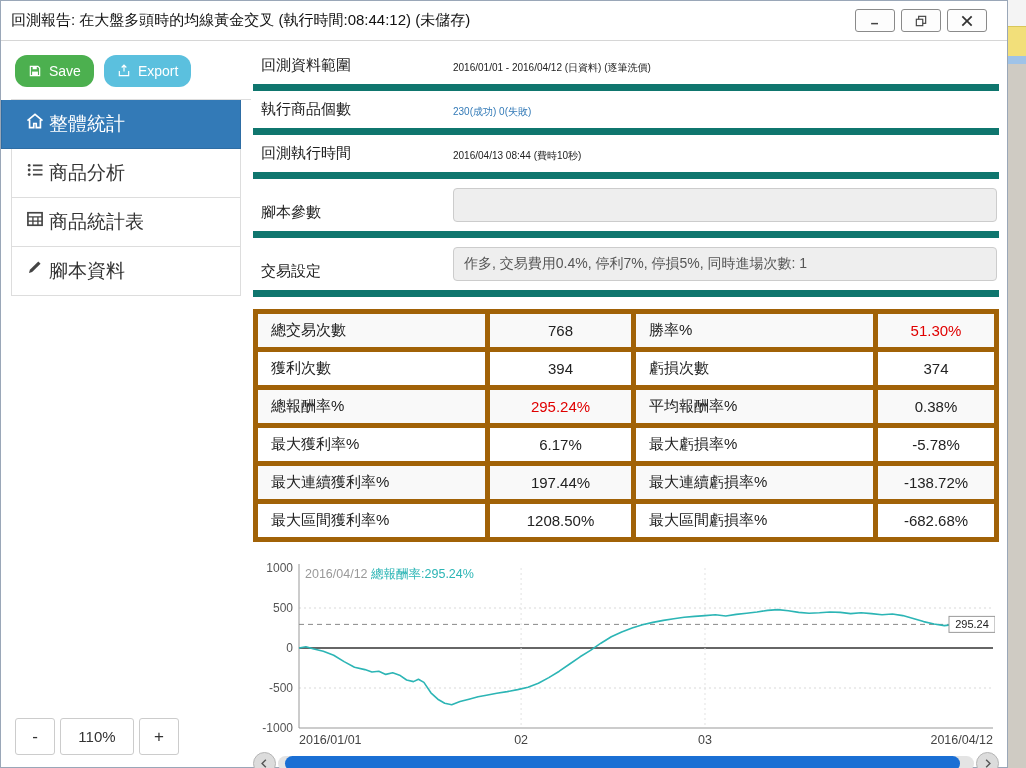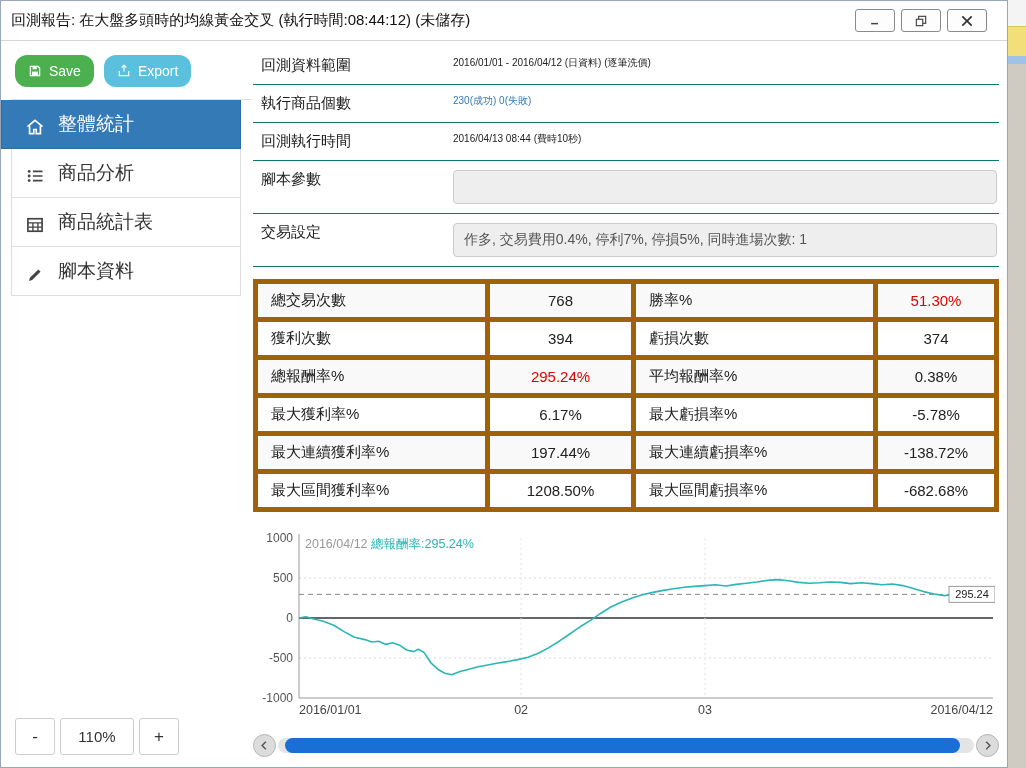--- a/index.html
+++ b/index.html
@@ -40,40 +40,40 @@
   
   .sidebar { width:250px; flex:none; padding:14px 0 10px 10px; display:flex; flex-direction:column; }
   .btn-row { display:flex; gap:10px; margin:0 0 12px 4px; }
   .btn {
     border:none; border-radius:12px; color:#fff; font-size:14px;
     padding:8px 13px; display:inline-flex; align-items:center; gap:7px; cursor:pointer;
   }
   .icon { display:inline-flex; align-items:center; justify-content:center; }
   .menu { border-top:1px solid #ddd; }
   .menu-item {
-    display:flex; align-items:flex-end; gap:12px;
+    display:flex; align-items:flex-start; gap:3px;
     width:230px; padding:11px 12px;
     border:1px solid #ddd; border-top:none;
     font-size:19px; color:#333; background:#fff; cursor:pointer;
   }
   .menu-item .icon { width:22px; color:#444; }
   .menu-item.active { background:#337ab7; border-color:#2e6da4; color:#fff; margin-left:-10px; width:240px; padding-left:22px; }
   .menu-item.active .icon { color:#fff; }
 
   .zoom { margin-top:auto; display:flex; gap:5px; padding:0 0 2px 4px; }
   .zoom .zbox {
     height:37px; background:#fff; border:1px solid #ccc; border-radius:3px;
     display:flex; align-items:center; justify-content:center; font-size:17px; color:#333; cursor:pointer;
   }
   .zoom .zbtn { width:40px; }
   .zoom .zlevel { width:74px; font-size:15px; cursor:default; }
 
   
   .main { flex:1; min-width:0; padding:6px 8px 8px 2px; display:flex; flex-direction:column; }
-  .info-row { display:flex; align-items:flex-start; border-bottom:1px solid #0f766e; padding:9px 0; }
+  .info-row { display:flex; align-items:flex-end; border-bottom:7px solid #0f766e; padding:9px 0; }
   .info-label { width:200px; flex:none; font-size:15px; color:#222; padding-left:8px; }
   .info-value { font-size:10px; color:#222; }
   .info-value.link { color:#337ab7; cursor:pointer; }
   .info-input {
     flex:1; height:34px; background:#eee; border:1px solid #ccc; border-radius:4px;
     font-size:14px; color:#555; display:flex; align-items:center; padding:0 10px; margin-right:2px;
   }
 
   table.stats { width:100%; border-collapse:collapse; margin-top:12px; font-size:15px; }
   table.stats td { border:5px solid #a16207; height:38px; padding:0 13px; background-clip:padding-box; }

